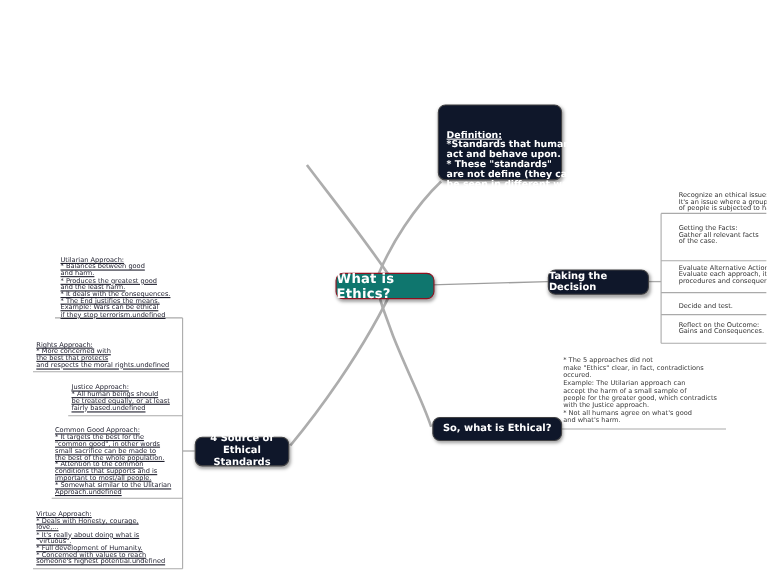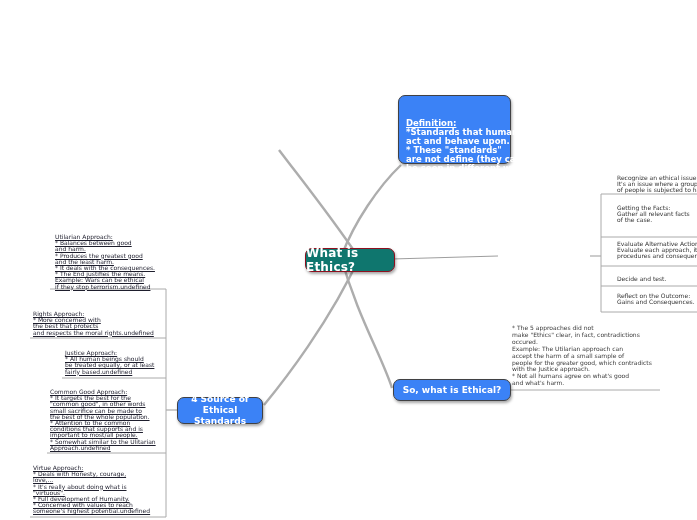--- a/index.html
+++ b/index.html
@@ -5,21 +5,21 @@
   html,body{margin:0;padding:0;background:#fff;}
   .canvas{
     position:relative;width:697px;height:520px;background:#ffffff;overflow:hidden;
     font-family:"DejaVu Sans","Liberation Sans",sans-serif;
   }
   .lines{position:absolute;left:0;top:0;width:697px;height:520px;}
   .node{
     position:absolute;border-radius:7px;color:#fff;font-weight:bold;
     box-shadow:1px 2px 3px rgba(0,0,0,0.35);box-sizing:border-box;
   }
-  .gray{background:#3b82f6;border:1px solid #414143;}
+  .gray{background:#0f172a;border:1px solid #414143;}
   .red{background:#0f766e;border:1px solid #8f101f;}
   .center-node{left:305px;top:248px;width:90px;height:24px;font-size:12px;
     display:flex;align-items:center;justify-content:center;letter-spacing:.2px;}
   .node-tl{left:188px;top:121px;width:91px;height:55px;font-size:8.5px;line-height:9.3px;
     padding:5px 7px;white-space:pre;}
   .node-def{left:398px;top:95px;width:113px;height:69px;font-size:8.5px;line-height:9px;
     padding:5px 7px;white-space:pre;}
   .node-def .u{text-decoration:underline;display:block;}
   .node-taking{left:498px;top:245px;width:92px;height:23px;font-size:9px;
     display:flex;align-items:center;justify-content:center;}
@@ -69,20 +69,21 @@
     <span class="u">Definition:</span><span>*Standards that humans
 act and behave upon.
 * These "standards"
 are not define (they can
 be seen in different ways
 by different people).</span>
   </div>
 
   <div class="node red center-node">What is Ethics?</div>
 
+  <div class="node gray node-taking">Taking the Decision</div>
 
   <div class="node gray node-sowhat">So, what is Ethical?</div>
 
   <div class="node gray node-5src">4 Source of Ethical
 Standards</div>
 
   <div class="child r-child" style="left:617px;top:175px">Recognize an ethical issue:
 It's an issue where a group
 of people is subjected to han</div>
   <div class="child r-child" style="left:617px;top:205px">Getting the Facts:

